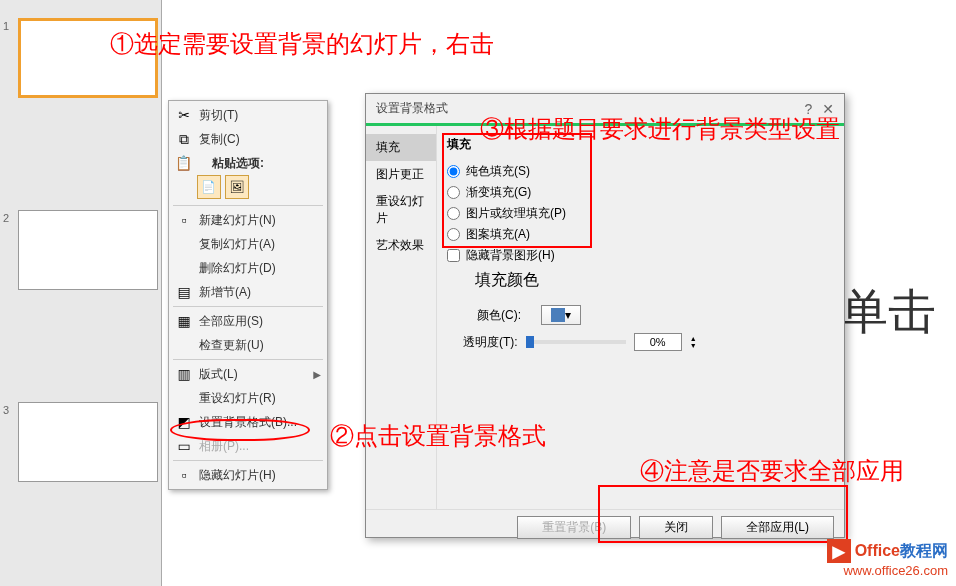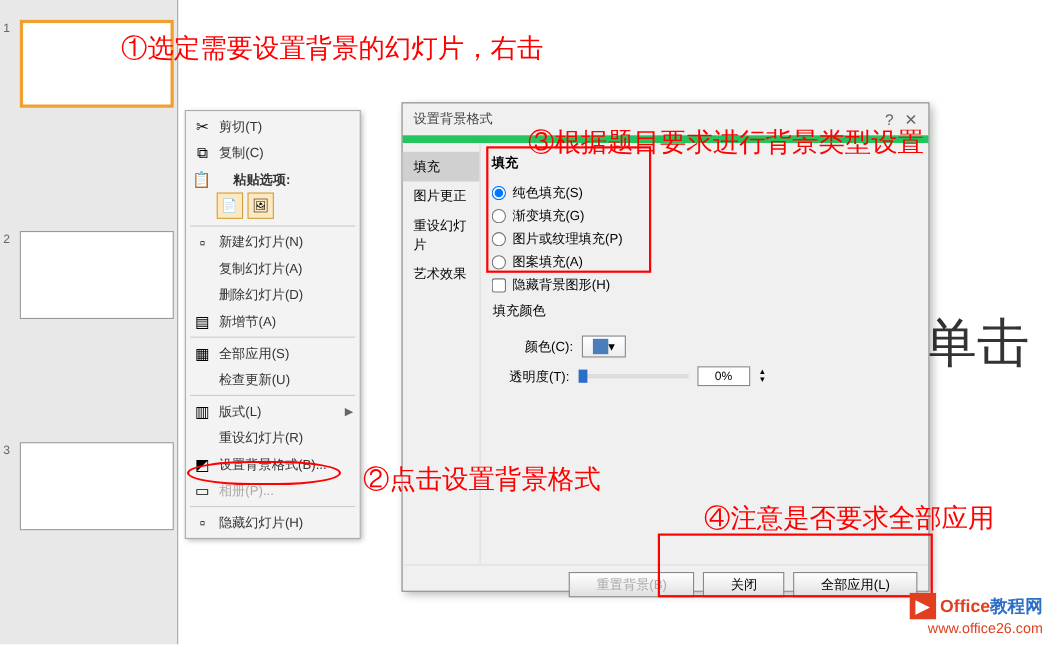--- a/index.html
+++ b/index.html
@@ -20,32 +20,32 @@
     .menu-label { flex: 1; font-size: 12px; color: #333; }
     .menu-item.bold .menu-label { font-weight: bold; margin-left: 13px; }
     .menu-sep { height: 1px; background: #ccc; margin: 2px 4px; }
     .menu-arrow { font-size: 10px; color: #666; }
     .menu-item.disabled .menu-label { color: #aaa; }
     .paste-options { padding-left: 28px; display: flex; gap: 4px; padding-bottom: 4px; }
     .paste-btn { width: 24px; height: 24px; border: 1px solid #d0a040; background: #fde8c0; display: flex; align-items: center; justify-content: center; cursor: pointer; }
     .menu-highlight { position: absolute; border: 2px solid red; border-radius: 50%/60%; pointer-events: none; }
     
     .dialog { position: absolute; left: 365px; top: 93px; width: 480px; height: 445px; background: #f0f0f0; border: 1px solid #888; box-shadow: 3px 3px 8px rgba(0,0,0,0.3); }
-    .dialog-title { padding: 6px 10px; font-size: 12px; color: #444; border-bottom: 7px solid #22c55e; display: flex; justify-content: space-between; align-items: center; }
+    .dialog-title { padding: 6px 10px; font-size: 12px; color: #444; border-bottom: 3px solid #22c55e; display: flex; justify-content: space-between; align-items: center; }
     .dialog-close { display: flex; gap: 10px; }
     .dialog-close span { cursor: pointer; font-size: 14px; color: #666; }
     .dialog-body { display: flex; height: calc(100% - 60px); }
     .dialog-sidebar { width: 70px; padding: 8px 0; }
     .sidebar-tab { padding: 5px 10px; font-size: 12px; cursor: pointer; }
     .sidebar-tab.active { background: #d0d0d0; }
     .dialog-content { flex: 1; padding: 10px; border-left: 1px solid #ddd; }
     .fieldset-label { font-size: 12px; font-weight: bold; margin-bottom: 8px; }
     .radio-row { display: flex; align-items: center; padding: 2px 0; font-size: 12px; }
     .radio-row input { margin-right: 6px; }
-    .color-row { display: flex; align-items: center; margin-top: 14px; font-size: 12px; gap: 8px; }
+    .color-row { display: flex; align-items: center; margin-top: 14px; font-size: 12px; gap: 20px; }
     .color-btn { width: 40px; height: 20px; border: 1px solid #888; background: linear-gradient(#fff,#eee); display: flex; align-items: center; justify-content: center; }
     .color-swatch { width: 14px; height: 14px; background: #4a7ebb; display: inline-block; }
     .slider-row { display: flex; align-items: center; margin-top: 8px; font-size: 12px; gap: 8px; }
     .slider { width: 100px; height: 4px; background: #ddd; position: relative; }
     .slider-thumb { position: absolute; left: 0; top: -4px; width: 8px; height: 12px; background: #2a6ec6; }
     .spin-input { width: 48px; height: 18px; border: 1px solid #888; font-size: 11px; text-align: center; }
     .dialog-footer { display: flex; justify-content: flex-end; gap: 8px; padding: 6px 10px; border-top: 1px solid #ddd; }
     .dlg-btn { padding: 2px 24px; font-size: 12px; border: 1px solid #888; background: linear-gradient(#fff,#e0e0e0); cursor: pointer; }
     .dlg-btn.disabled { color: #aaa; }
     
@@ -182,21 +182,21 @@
           <span>图片或纹理填充(P)</span>
         </label>
       <label class="radio-row">
           <input type="radio" name="fill" style="">
           <span>图案填充(A)</span>
         </label>
       <label class="radio-row">
           <input type="checkbox" style="">
           <span>隐藏背景图形(H)</span>
         </label>
-      <div style="font-size:12px; margin-top:4px; margin-left:1px;">填充颜色</div>
+      <div style="font-size:16px; margin-top:4px; margin-left:28px;">填充颜色</div>
       <div class="color-row" style="margin-left:30px;">
         <span>颜色(C):</span>
         <div class="color-btn"><span class="color-swatch"></span> ▾</div>
       </div>
       <div class="slider-row" style="margin-left:16px;">
         <span>透明度(T):</span>
         <div class="slider">
             <div class="slider-thumb"></div>
           </div>
         <input class="spin-input" value="0%" style="">

